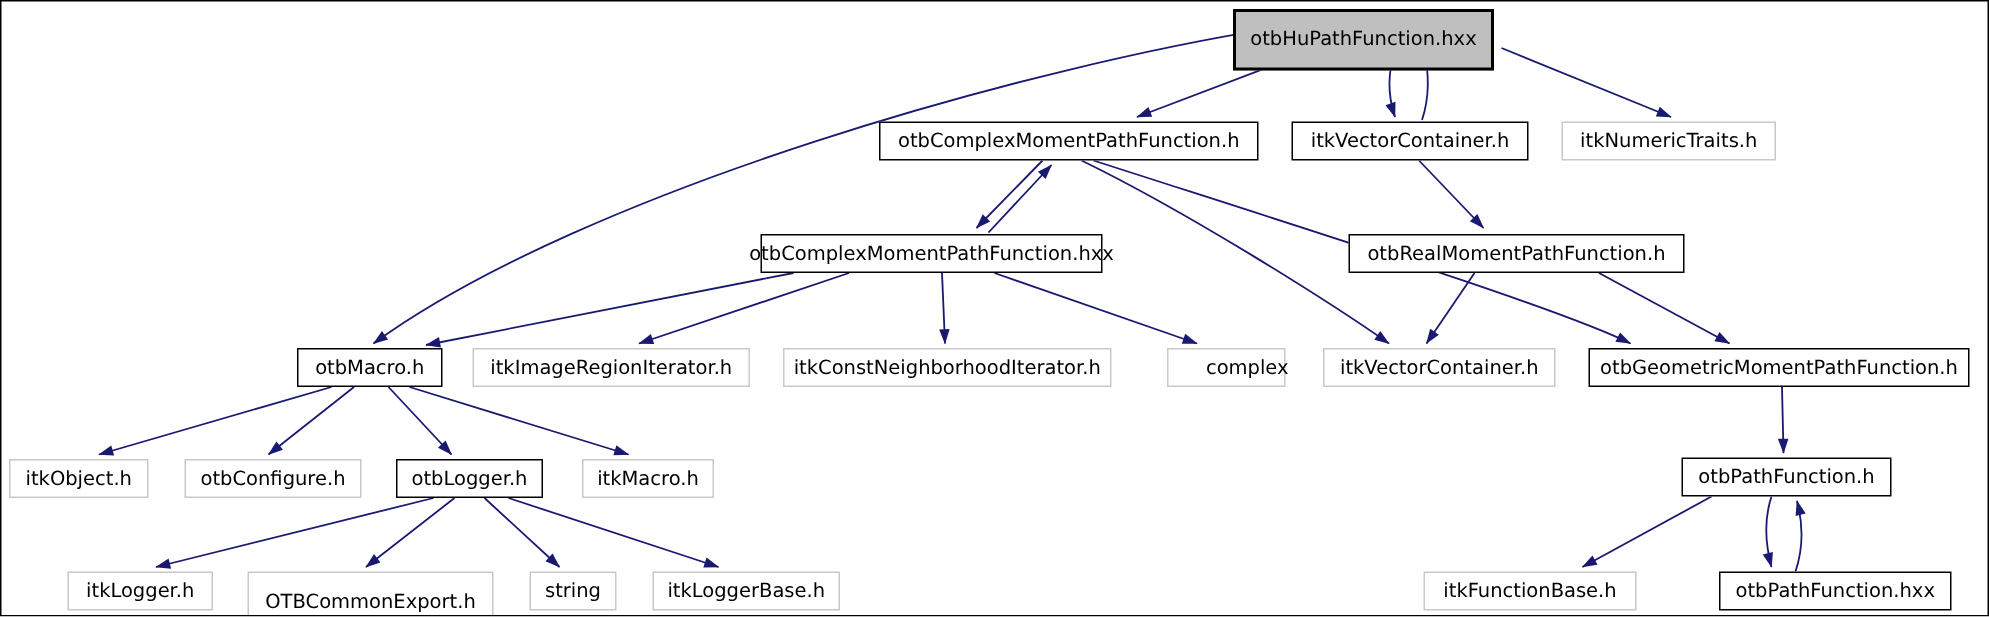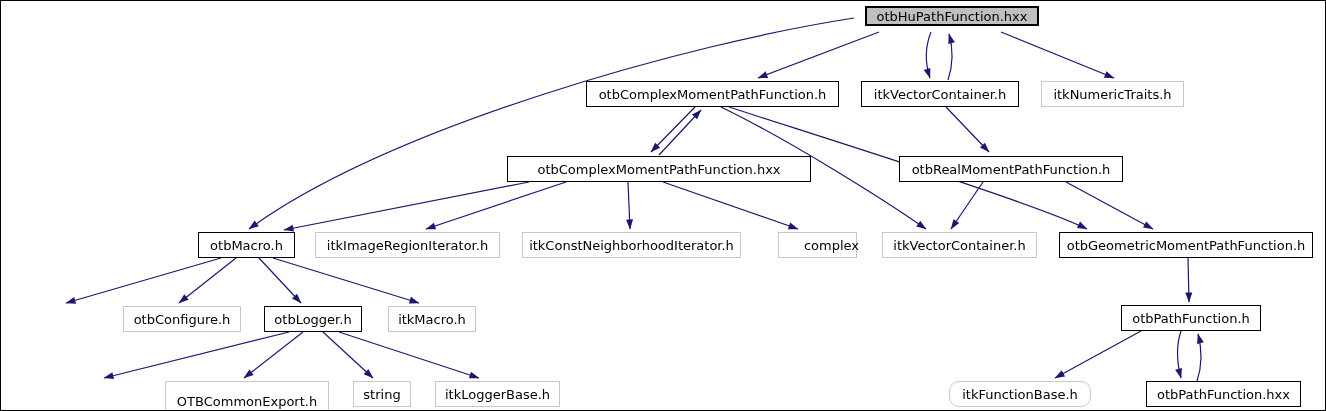--- a/index.html
+++ b/index.html
@@ -58,34 +58,36 @@
       <path d="M 1196,380 C 1201,365 1201,348 1197,333" class="edge" marker-end="url(#arrowhead)"></path>
       <path d="M 220,257 L 65,302" class="edge" marker-end="url(#arrowhead)"></path>
       <path d="M 235,257 L 178,302" class="edge" marker-end="url(#arrowhead)"></path>
       <path d="M 258,257 L 300,302" class="edge" marker-end="url(#arrowhead)"></path>
       <path d="M 272,257 L 418,302" class="edge" marker-end="url(#arrowhead)"></path>
       <path d="M 288,331 L 103,377" class="edge" marker-end="url(#arrowhead)"></path>
       <path d="M 302,331 L 243,377" class="edge" marker-end="url(#arrowhead)"></path>
       <path d="M 322,331 L 372,377" class="edge" marker-end="url(#arrowhead)"></path>
       <path d="M 338,331 L 478,377" class="edge" marker-end="url(#arrowhead)"></path>
     </svg>
-<div class="node root" style="left: 864px; top: 5px; width: 174px; height: 20px;">otbHuPathFunction.hxx</div>
+<div class="node root" style="left: 821px; top: 5px; width: 174px; height: 41px;">otbHuPathFunction.hxx</div>
     <div class="node internal" style="left: 585px; top: 80px; width: 253px; height: 26px;">otbComplexMomentPathFunction.h</div>
     <div class="node internal" style="left: 860px; top: 80px; width: 158px; height: 26px;">itkVectorContainer.h</div>
     <div class="node external" style="left: 1040px; top: 80px; width: 143px; height: 26px;">itkNumericTraits.h</div>
-    <div class="node internal" style="left: 506px; top: 155px; width: 304px; height: 26px;">otbComplexMomentPathFunction.hxx</div>
+    <div class="node internal" style="left: 506px; top: 155px; width: 228px; height: 26px;">otbComplexMomentPathFunction.hxx</div>
     <div class="node internal" style="left: 898px; top: 155px; width: 224px; height: 26px;">otbRealMomentPathFunction.h</div>
     <div class="node internal" style="left: 197px; top: 231px; width: 97px; height: 26px; text-align: center;">otbMacro.h</div>
     <div class="node external" style="left: 314px; top: 231px; width: 185px; height: 26px;">itkImageRegionIterator.h</div>
     <div class="node external" style="left: 521px; top: 231px; width: 219px; height: 26px;">itkConstNeighborhoodIterator.h</div>
     <div class="node external" style="left: 777px; top: 231px; width: 79px; height: 26px; padding-left: 28px;">complex</div>
     <div class="node external" style="left: 881px; top: 231px; width: 155px; height: 26px;">itkVectorContainer.h</div>
     <div class="node internal" style="left: 1058px; top: 231px; width: 254px; height: 26px;">otbGeometricMomentPathFunction.h</div>
+    <div class="node external" style="left: 5px; top: 305px; width: 93px; height: 26px;">itkObject.h</div>
     <div class="node external" style="left: 122px; top: 305px; width: 118px; height: 26px;">otbConfigure.h</div>
     <div class="node internal" style="left: 263px; top: 305px; width: 98px; height: 26px;">otbLogger.h</div>
     <div class="node external" style="left: 387px; top: 305px; width: 88px; height: 26px;">itkMacro.h</div>
     <div class="node internal" style="left: 1120px; top: 304px; width: 140px; height: 26px;">otbPathFunction.h</div>
+    <div class="node external" style="left: 44px; top: 380px; width: 97px; height: 26px;">itkLogger.h</div>
     <div class="node external" style="left: 164px; top: 380px; width: 164px; height: 40px;">OTBCommonExport.h</div>
     <div class="node external" style="left: 352px; top: 380px; width: 58px; height: 26px;">string</div>
     <div class="node external" style="left: 434px; top: 380px; width: 125px; height: 26px;">itkLoggerBase.h</div>
-    <div class="node external" style="left: 948px; top: 380px; width: 142px; height: 26px; border-radius: 10px;">itkFunctionBase.h</div>
+    <div class="node external" style="left: 948px; top: 380px; width: 142px; height: 26px;">itkFunctionBase.h</div>
     <div class="node internal" style="left: 1113px; top: 380px; width: 155px; height: 26px; margin-left: 32px;">otbPathFunction.hxx</div>
   </div>
 
 </body></html>

